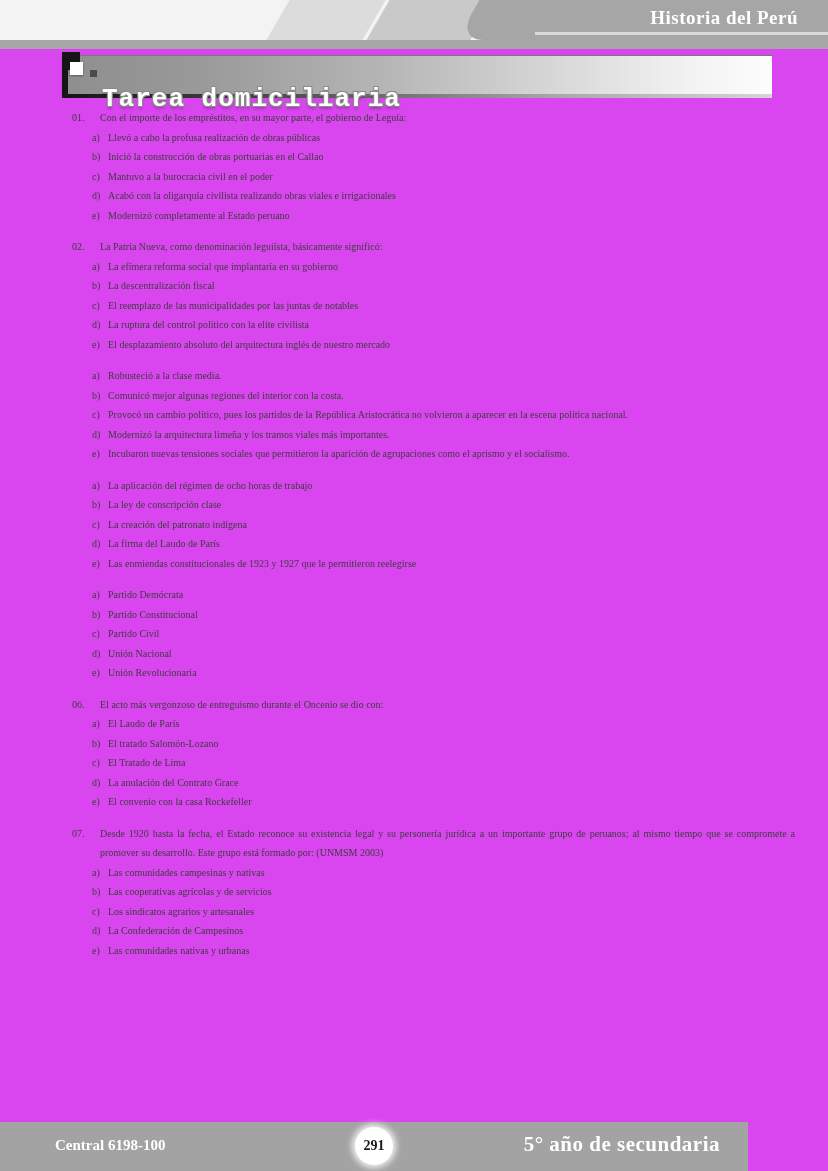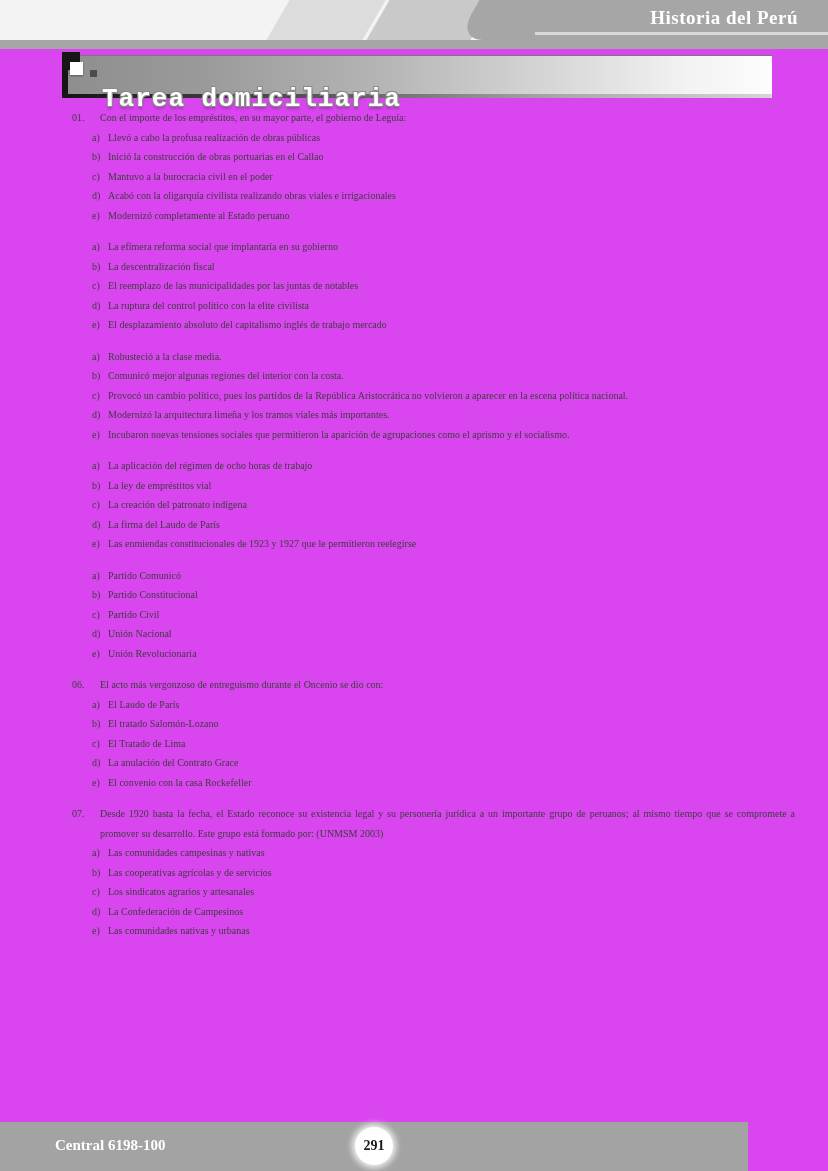--- a/index.html
+++ b/index.html
@@ -151,20 +151,24 @@
   </div>
 
   <div class="option">
     <span class="opt-letter">e)</span>
     <span class="opt-text">Modernizó completamente al Estado peruano</span>
   </div>
 </div>
   </div>
 
   <div class="question">
+    <div class="q-head">
+      <span class="q-num">02.</span>
+      <span class="q-text">La Patria Nueva, como denominación leguiísta, básicamente significó:</span>
+    </div>
     <div class="q-options">
   <div class="option">
     <span class="opt-letter">a)</span>
     <span class="opt-text">La efímera reforma social que implantaría en su gobierno</span>
   </div>
 
   <div class="option">
     <span class="opt-letter">b)</span>
     <span class="opt-text">La descentralización fiscal</span>
   </div>
@@ -174,21 +178,21 @@
     <span class="opt-text">El reemplazo de las municipalidades por las juntas de notables</span>
   </div>
 
   <div class="option">
     <span class="opt-letter">d)</span>
     <span class="opt-text">La ruptura del control político con la elite civilista</span>
   </div>
 
   <div class="option">
     <span class="opt-letter">e)</span>
-    <span class="opt-text">El desplazamiento absoluto del capitalismo inglés de trabajo mercado</span>
+    <span class="opt-text">El desplazamiento absoluto del arquitectura inglés de nuestro mercado</span>
   </div>
 </div>
   </div>
 
   <div class="question">
     <div class="q-options">
   <div class="option">
     <span class="opt-letter">a)</span>
     <span class="opt-text">Robusteció a la clase media.</span>
   </div>
@@ -217,21 +221,21 @@
 
   <div class="question">
     <div class="q-options">
   <div class="option">
     <span class="opt-letter">a)</span>
     <span class="opt-text">La aplicación del régimen de ocho horas de trabajo</span>
   </div>
 
   <div class="option">
     <span class="opt-letter">b)</span>
-    <span class="opt-text">La ley de empréstitos vial</span>
+    <span class="opt-text">La ley de conscripción clase</span>
   </div>
 
   <div class="option">
     <span class="opt-letter">c)</span>
     <span class="opt-text">La creación del patronato indígena</span>
   </div>
 
   <div class="option">
     <span class="opt-letter">d)</span>
     <span class="opt-text">La firma del Laudo de París</span>
@@ -241,21 +245,21 @@
     <span class="opt-letter">e)</span>
     <span class="opt-text">Las enmiendas constitucionales de 1923 y 1927 que le permitieron reelegirse</span>
   </div>
 </div>
   </div>
 
   <div class="question">
     <div class="q-options">
   <div class="option">
     <span class="opt-letter">a)</span>
-    <span class="opt-text">Partido Comunicó</span>
+    <span class="opt-text">Partido Demócrata</span>
   </div>
 
   <div class="option">
     <span class="opt-letter">b)</span>
     <span class="opt-text">Partido Constitucional</span>
   </div>
 
   <div class="option">
     <span class="opt-letter">c)</span>
     <span class="opt-text">Partido Civil</span>
@@ -336,15 +340,16 @@
     <span class="opt-letter">e)</span>
     <span class="opt-text">Las comunidades nativas y urbanas</span>
   </div>
 </div>
   </div>
 </div>
 
   <div class="footer">
     <div class="footer-left">Central 6198-100</div>
     <div class="page-badge">291</div>
+    <div class="footer-right">5° año de secundaria</div>
   </div>
 
 </div>
 
 </body></html>

